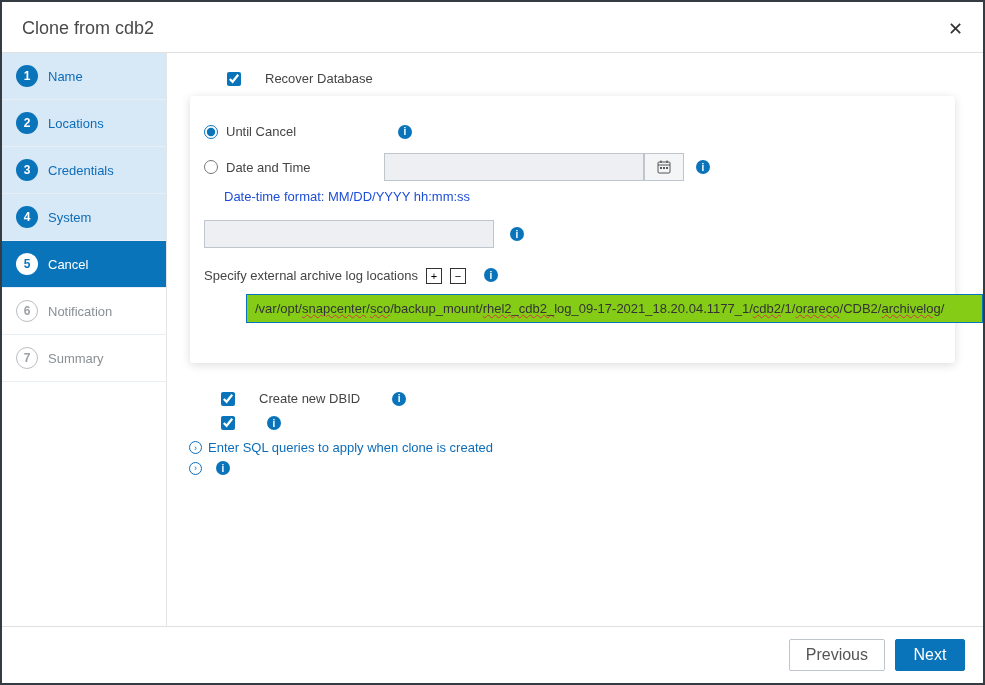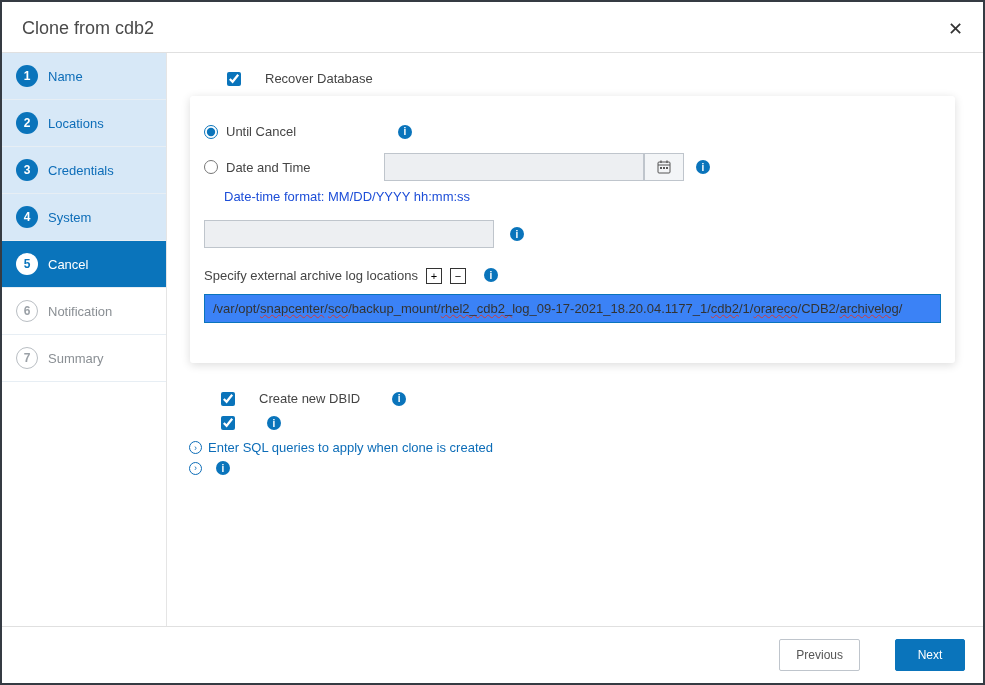--- a/index.html
+++ b/index.html
@@ -142,21 +142,22 @@
     cursor: pointer;
     line-height: 1;
   }
   .path-input {
     width: 100%;
     border: 1px solid #0a74bb;
     padding: 6px 8px;
     font-size: 13px;
     font-family: inherit;
     color: #333;
-    background: #3b82f6;
+    background: #84cc16;
+    margin-left: 42px;
   }
   .chk { accent-color: #0a74bb; width: 14px; height: 14px; }
   .link-row {
     color: #0d6db8;
     display: flex; align-items: center; gap: 6px;
     margin: 6px 0 6px 4px;
     font-size: 13px;
     cursor: pointer;
   }
   .chevron {
@@ -171,24 +172,23 @@
     border-top: 1px solid #e0e0e0;
     padding: 12px 18px;
     display: flex;
     justify-content: flex-end;
     gap: 10px;
   }
   .btn {
     min-width: 70px;
     height: 32px;
     padding: 0 16px;
-    font-size: 12px;
+    font-size: 16px;
     cursor: pointer;
     border-radius: 2px;
-    margin-left: 25px;
   }
   .btn-secondary { background: #fff; border: 1px solid #bfc5cc; color: #555; }
   .btn-primary { background: #0a74bb; border: 1px solid #0a74bb; color: #fff; }
   .underline-red {
     text-decoration: underline;
     text-decoration-style: wavy;
     text-decoration-color: #d23b3b;
     text-decoration-thickness: 1px;
   }
 </style>

